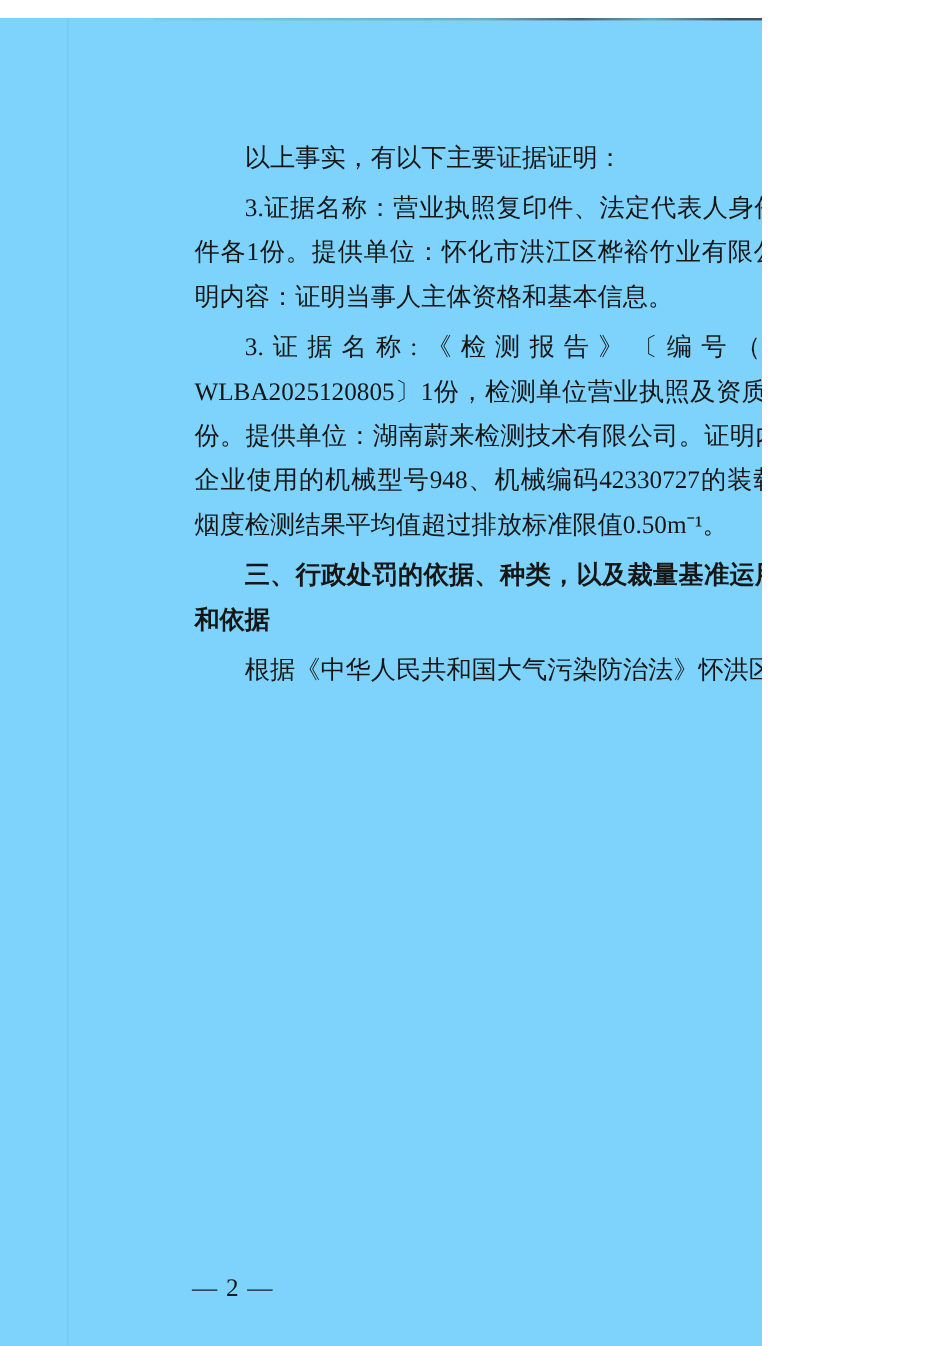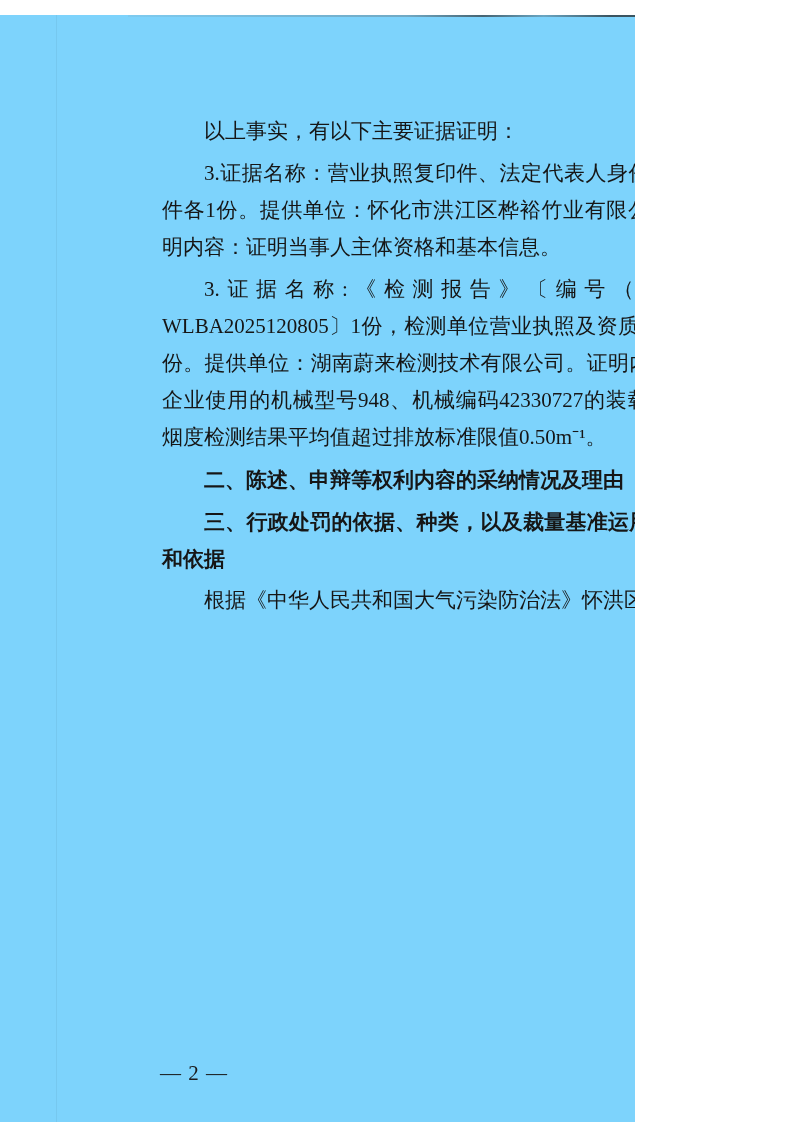--- a/index.html
+++ b/index.html
@@ -69,20 +69,19 @@
 <div class="page">
 
   <div class="scan-top-edge"></div>
   <div class="scan-left-crease"></div>
   <div class="scan-bottom-edge"></div>
 
   <div class="content">
     <p class="para">以上事实，有以下主要证据证明：</p>
     <p class="para">3.证据名称：营业执照复印件、法定代表人身份证复印件各1份。提供单位：怀化市洪江区桦裕竹业有限公司。证明内容：证明当事人主体资格和基本信息。</p>
     <p class="para">3.证据名称:《检测报告》〔编号（NO）: WLBA2025120805〕1份，检测单位营业执照及资质证明各1份。提供单位：湖南蔚来检测技术有限公司。证明内容：该企业使用的机械型号948、机械编码42330727的装载机尾气烟度检测结果平均值超过排放标准限值0.50m⁻¹。</p>
-    <p class="para heading">二、陈述、申辩等权利内容的采纳情况及理由</p>
     <p class="para heading">三、行政处罚的依据、种类，以及裁量基准运用的理由和依据</p>
     <p class="para">根据《中华人民共和国大气污染防治法》怀洪区环罚告</p>
   </div>
 
   <div class="page-footer">— 2 —</div>
 
 </div>
 
 </body></html>

